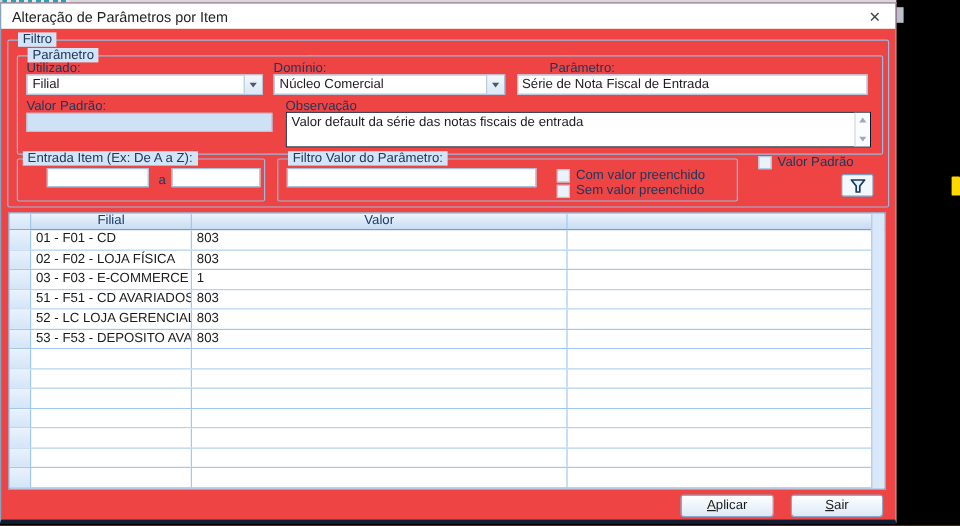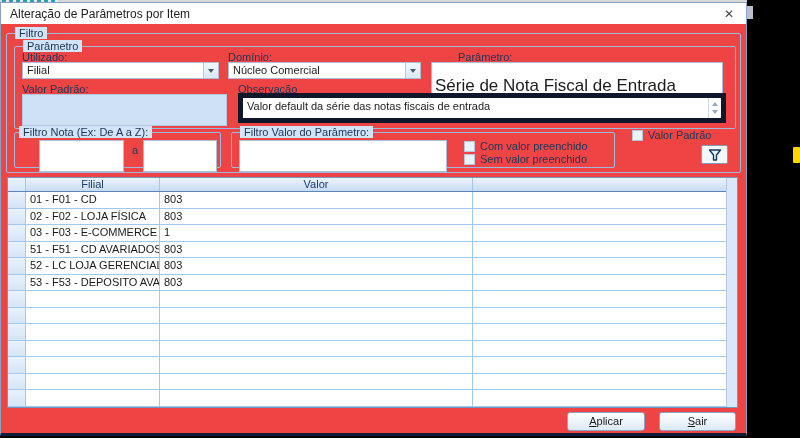--- a/index.html
+++ b/index.html
@@ -30,26 +30,26 @@
   .lbl { position:absolute; font-size:11px; color:#20375a; white-space:nowrap; }
 
   .combo { position:absolute; height:17px; background:#fff; border:1px solid #a9bfd9; }
   .combo .val { position:absolute; left:4px; top:1px; right:17px; font-size:11px; color:#1c1c1c; overflow:hidden; white-space:nowrap; }
   .combo .arrow-box { position:absolute; right:0; top:0; bottom:0; width:15px;
     background:linear-gradient(#f2f7fd,#dbe8f6); border-left:1px solid #b6c9de; }
   .combo .arrow-box:after { content:""; position:absolute; left:4px; top:6px;
     border-left:3.5px solid transparent; border-right:3.5px solid transparent; border-top:4px solid #4a5a6e; }
 
   .tbox { position:absolute; height:17px; background:#fff; border:1px solid #a9bfd9;
-    font-size:17px; color:#1c1c1c; padding:15px 3px; font-family:"Liberation Sans",sans-serif; }
+    font-size:11px; color:#1c1c1c; padding:0 3px; font-family:"Liberation Sans",sans-serif; }
   input.tbox { outline:none; }
   .tbox.small { height:16px; }
   .tbox.disabled { background:#cfe1f5; border-color:#b2c8e2; }
 
-  .obs-box { position:absolute; background:#fff; border:5px solid #0f172a; }
+  .obs-box { position:absolute; background:#fff; border:1px solid #0f172a; }
   .obs-text { position:absolute; left:4px; top:2px; right:16px; font-size:11px; color:#1c1c1c; }
   .obs-scroll { position:absolute; right:0; top:0; bottom:0; width:13px; background:#fbfcfe; border-left:1px solid #cfdae8; }
   .obs-scroll .up, .obs-scroll .dn { position:absolute; left:3px; width:0; height:0;
     border-left:3.5px solid transparent; border-right:3.5px solid transparent; }
   .obs-scroll .up { top:4px; border-bottom:4px solid #9aa9bd; }
   .obs-scroll .dn { bottom:4px; border-top:4px solid #9aa9bd; }
 
   .checkbox-row { position:absolute; height:11px;text-decoration:underline; }
   .cbbox { position:absolute; left:0; top:0; width:11px; height:11px; background:#eaf2fb; border:1px solid #b3c8e0; }
   .cblbl { position:absolute; left:16px; top:-1px; font-size:11px; color:#20375a; white-space:nowrap; }
@@ -126,21 +126,21 @@
     <span class="lbl" style="left:237px; top:80px;">Observação</span>
     <div class="obs-box" style="left:237px; top:90px; width:488px; height:30px;">
       <span class="obs-text">Valor default da série das notas fiscais de entrada</span>
       <span class="obs-scroll">
         <span class="up"></span>
         <span class="dn"></span>
       </span>
     </div>
 
     <div class="fieldset" style="left:13px; top:129px; width:207px; height:36px;">
-      <span class="legend" style="left:4px;">Filtro Nota (Ex: De A a Z):</span>
+      <span class="legend" style="left:4px;">Entrada Item (Ex: De A a Z):</span>
     </div>
     <span class="lbl" style="left:20px; top:141px;padding-left:20px;">De:</span>
     <input class="tbox small" style="left: 38px; top: 137px; width: 85px;" value="">
     <span class="lbl" style="left:131px; top:141px;">a</span>
     <input class="tbox small" style="left: 142px; top: 137px; width: 74px;" value="">
 
     <div class="fieldset" style="left:230px; top:129px; width:384px; height:36px;">
       <span class="legend">Filtro Valor do Parâmetro:</span>
     </div>
     <input class="tbox small" style="left: 238px; top: 137px; width: 208px;" value="">

